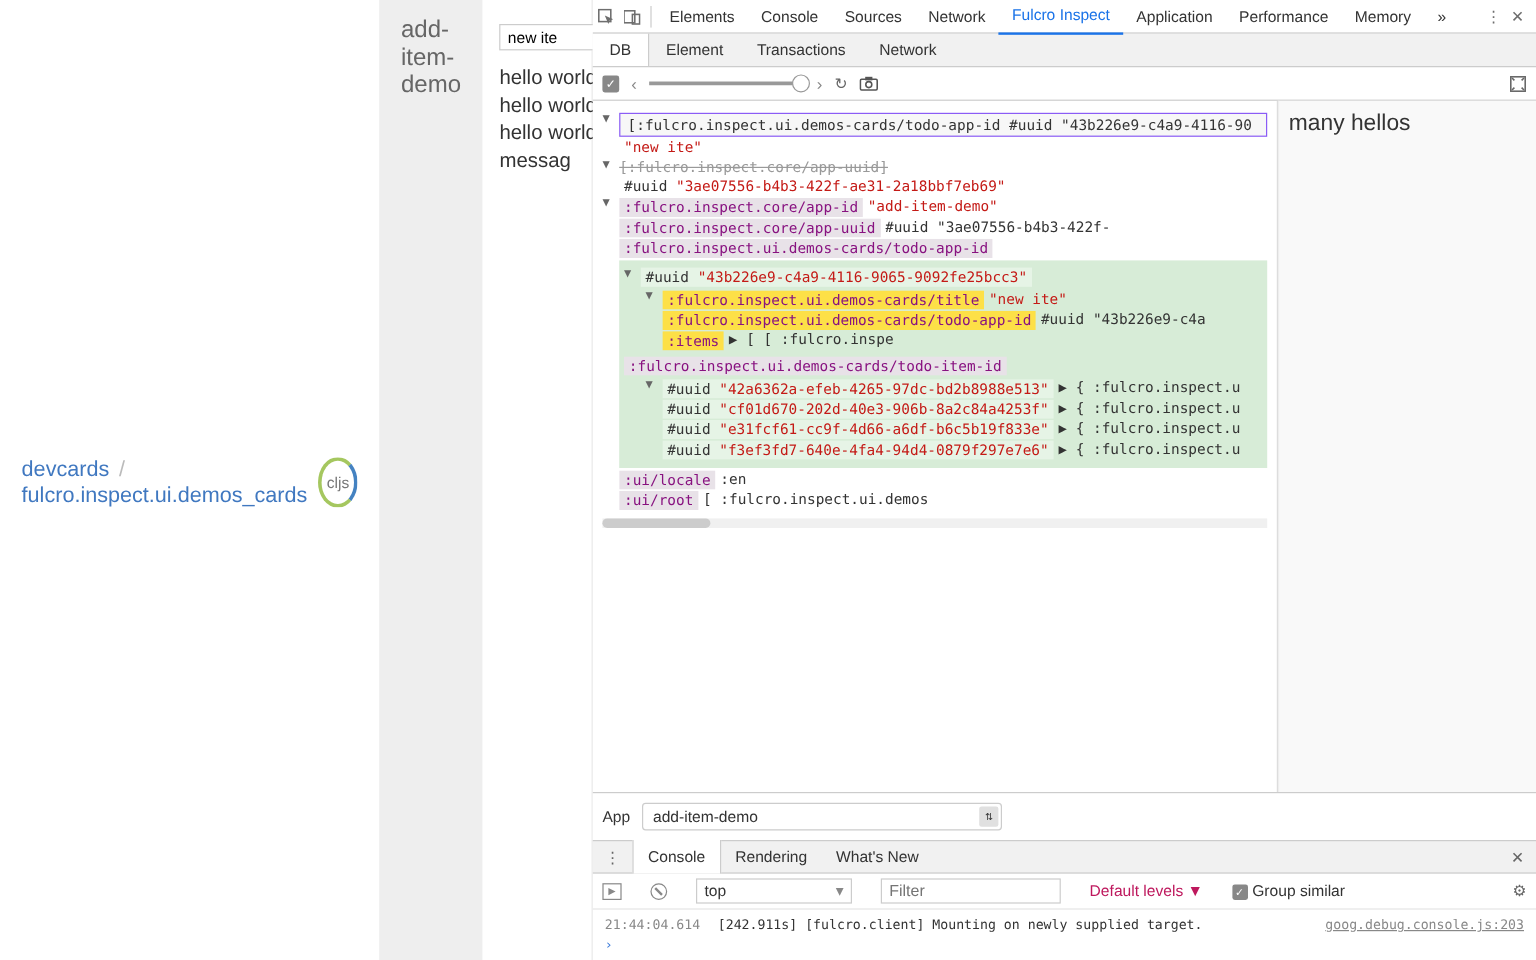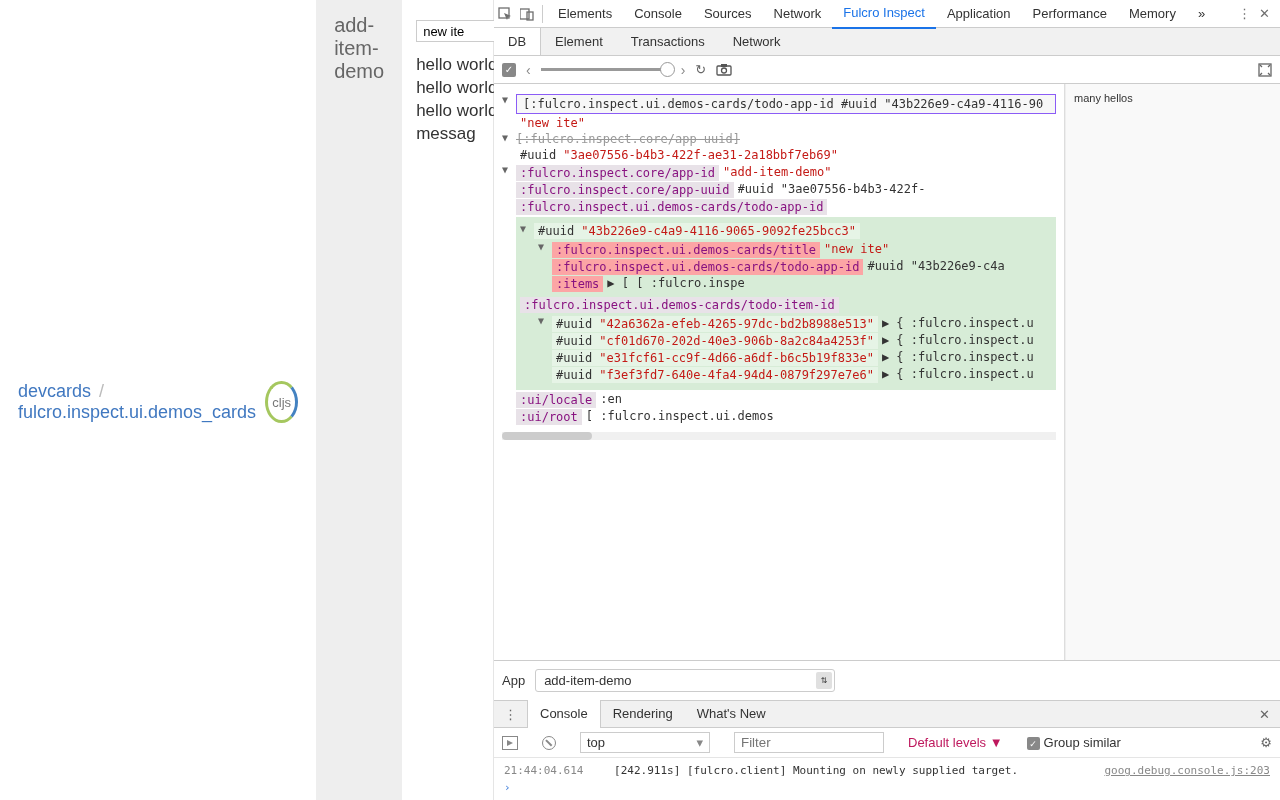--- a/index.html
+++ b/index.html
@@ -28,27 +28,27 @@
 .sub-tab.active { background: #fff; border-right: 1px solid #ccc; }
 .toolbar { display: flex; align-items: center; height: 28px; border-bottom: 1px solid #ccc; padding: 0 8px; gap: 10px; }
 .checkbox-sq { width: 14px; height: 14px; background: #888; border-radius: 2px; display:flex; align-items:center; justify-content:center; color:#fff; font-size:10px; }
 .nav-chev { color: #888; cursor: pointer; font-size: 14px; }
 .slider-track { position: relative; width: 130px; height: 3px; background: #ddd; }
 .slider-fill { position: absolute; left: 0; top: 0; height: 3px; width: 93%; background: #999; }
 .slider-thumb { position: absolute; left: 92%; top: -6px; width: 15px; height: 15px; border-radius: 50%; background: #fff; border: 1px solid #999; }
 .toolbar-right { margin-left: auto; }
 .inspect-main { display: flex; flex: 1; min-height: 0; }
 .db-panel { flex: 1; overflow: auto; font-family: "Menlo", "Monaco", monospace; font-size: 12px; padding: 8px; border-right: 1px solid #ddd; }
-.side-panel { width: 215px; padding: 8px; border-left: 1px solid #eee; font-size: 11px; color: #333; background: #f9f9f9; }
+.side-panel { width: 215px; padding: 8px; border-left: 1px solid #eee; font-size: 19px; color: #333; background: #f9f9f9; }
 .db-row { display: flex; align-items: flex-start; gap: 4px; margin: 2px 0; }
 .tri { cursor: pointer; color: #666; font-size: 10px; display: inline-block; width: 10px; }
 .edn-box { background: #f7f7f7; border: 1px solid #8b5cf6; padding: 2px 6px; flex: 1; overflow: hidden; white-space: nowrap; }
 .edn-str { color: #c41a16; }
 .edn-key { color: #881280; background: #e8e2e8; padding: 1px 4px; }
-.edn-key-green { color: #881280; background: #fca5a5; padding: 1px 4px; }
+.edn-key-green { color: #881280; background: #fde047; padding: 1px 4px; }
 .edn-uuid-red { color: #c41a16; }
 .edn-uuid-bg { background: #e6f4e6; padding: 1px 4px; }
 .strike { text-decoration: line-through; color: #999; }
 .nested { margin-left: 18px; }
 .kv-row { display: flex; gap: 4px; margin: 1px 0; flex-wrap: nowrap; overflow: hidden; }
 .kv-row > span:first-child { flex-shrink: 0; }
 .kv-row > span:last-child { white-space: nowrap; overflow: hidden; }
 .green-block { background: #d7ecd7; padding: 4px; margin: 2px 0; }
 .scrollbar-fake { height: 8px; background: #f0f0f0; position: relative; }
 .scrollbar-thumb { position: absolute; left: 0; width: 90px; height: 8px; background: #ccc; border-radius: 4px; }
@@ -66,21 +66,21 @@
 .play-box { width: 16px; height: 14px; border: 1.5px solid #888; display:flex;align-items:center;justify-content:center; }
 .ctx-select { border: 1px solid #ccc; background: #fff; padding: 2px 22px 2px 6px; min-width: 130px; position: relative; cursor: pointer; }
 .ctx-select::after { content: "▾"; position: absolute; right: 6px; top: 2px; color: #888; }
 .filter-input { border: 1px solid #ccc; padding: 2px 6px; width: 150px; }
 .levels { cursor: pointer; color: #be185d; }
 .chk { width: 13px; height: 13px; background: #888; border-radius: 2px; display: inline-flex; align-items:center; justify-content:center; color:#fff; font-size:9px; margin-right:4px; vertical-align: middle; }
 .gear-right { margin-left: auto; color: #666; }
 .console-body { font-family: "Menlo", monospace; font-size: 11px; padding: 6px 10px; }
 .log-line { display: flex; justify-content: space-between; }
 .log-time { color: #888; margin-top: 12px; }
-.log-msg { color: #333; margin-left: 24px; text-align: right; }
+.log-msg { color: #333; margin-left: 8px; text-align: right; }
 .log-src { color: #888; text-decoration: underline; cursor: pointer; }
 .prompt { color: #3879d9; margin-top: 4px; }
 svg { display: block; }
 </style>
 </head>
 <body>
 
 <div class="left-panel">
   <div class="breadcrumb">
     <div class="breadcrumb-links">

